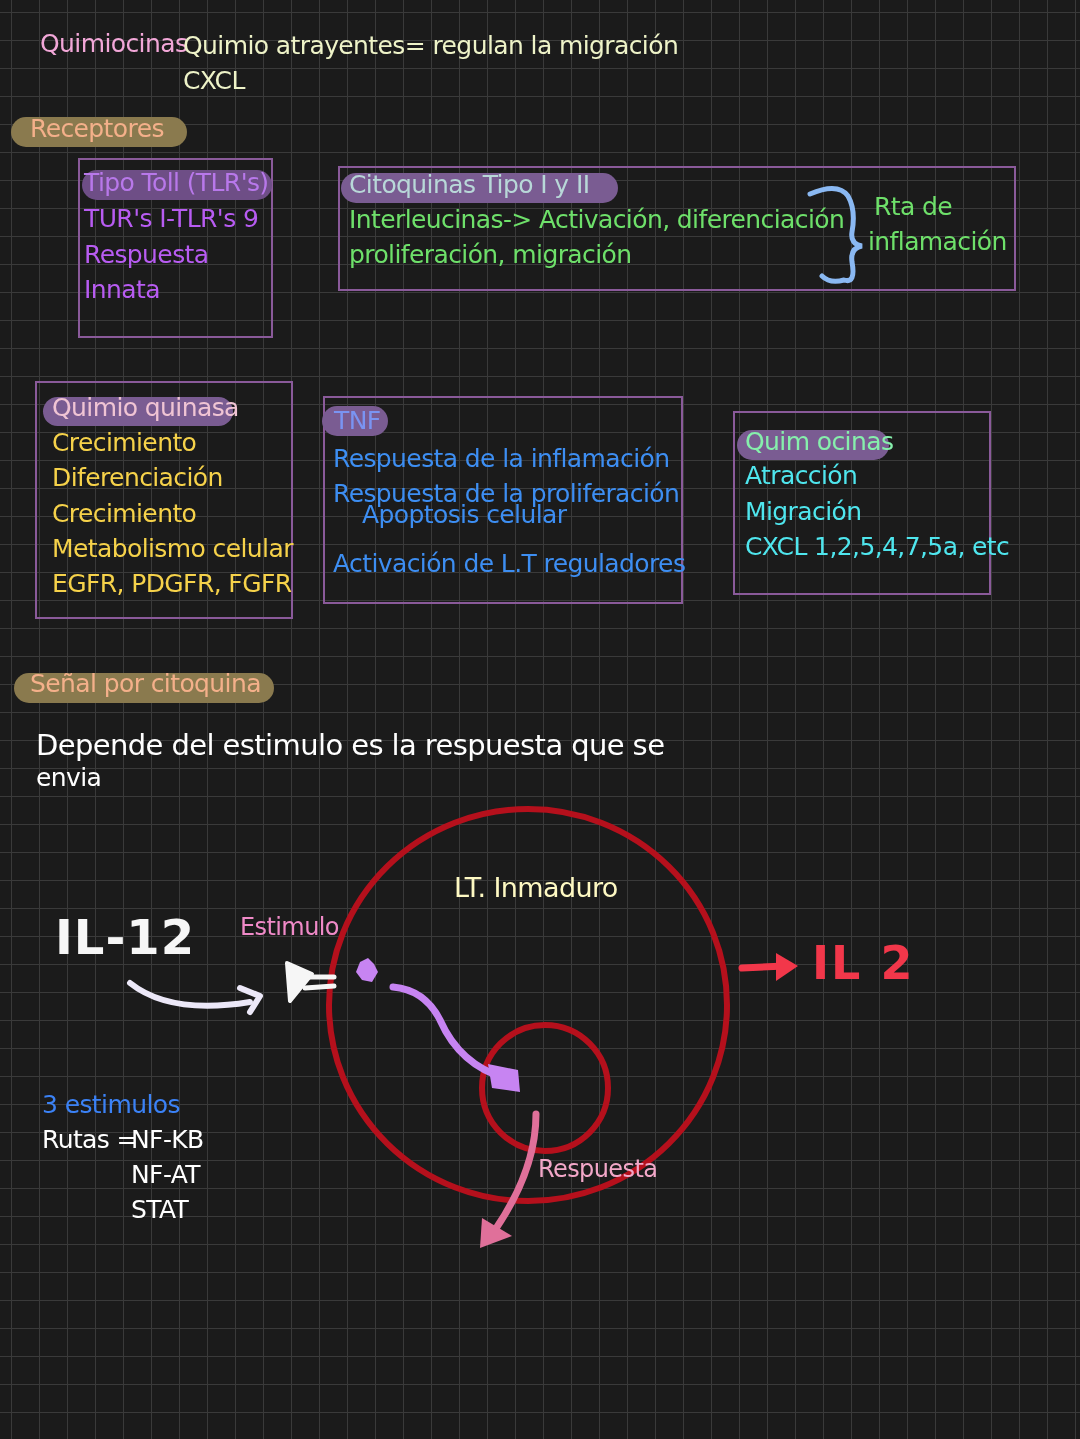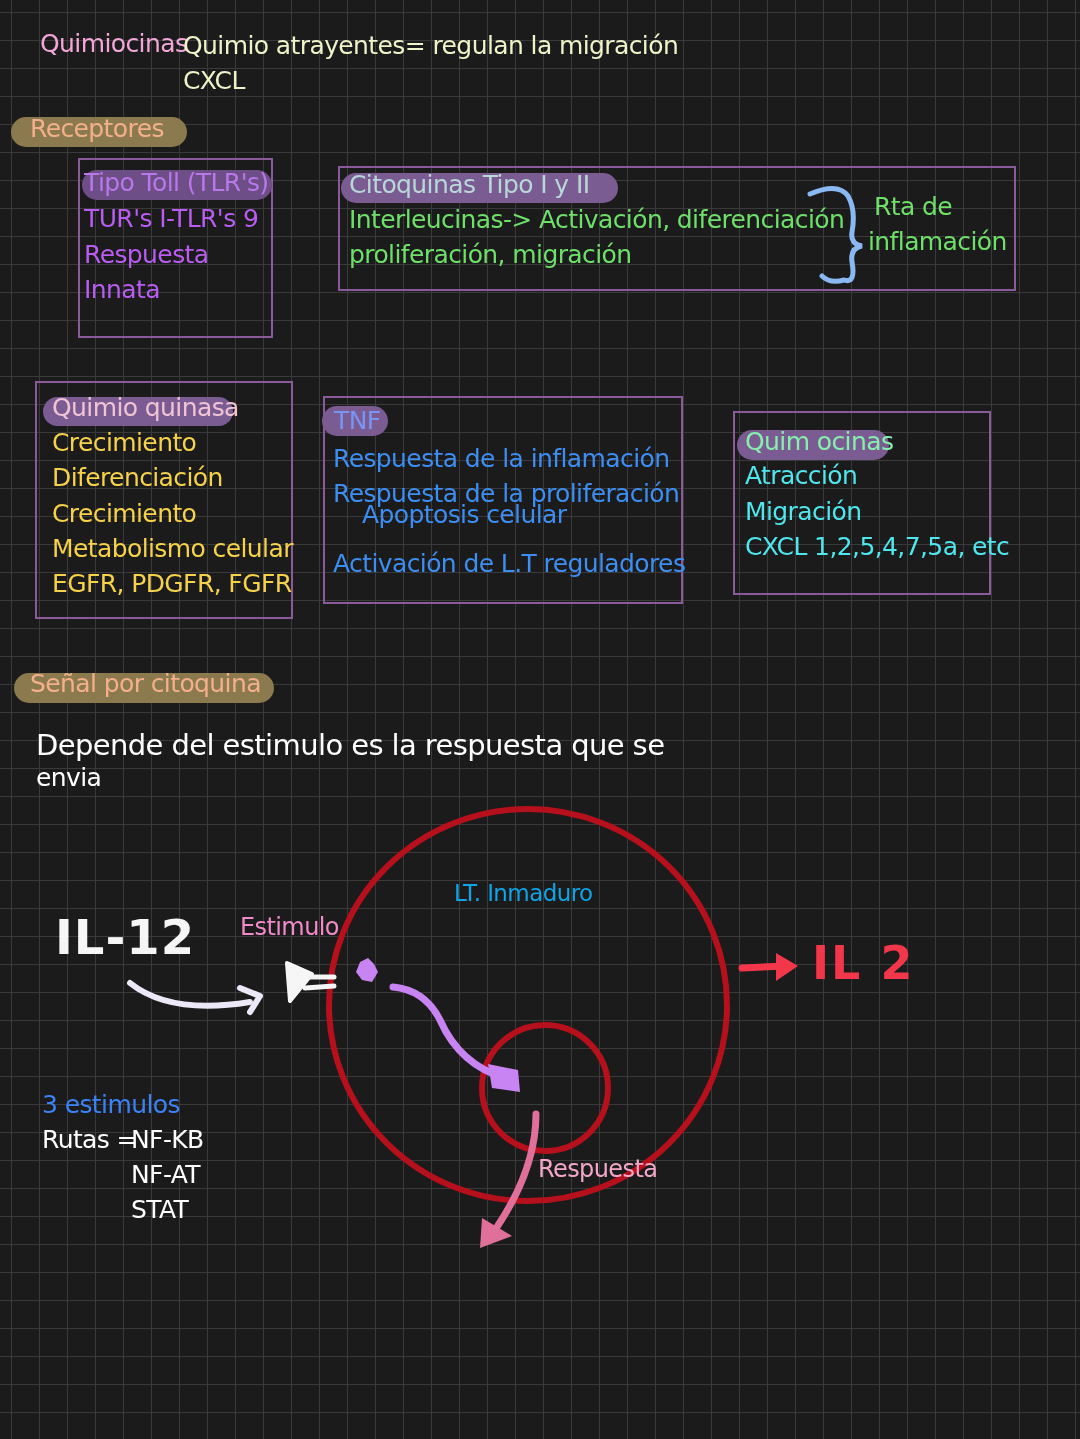--- a/index.html
+++ b/index.html
@@ -95,21 +95,21 @@
 
   <path d="M536 1114 Q536 1170 495 1230" fill="none" stroke="#e0709a" stroke-width="7" stroke-linecap="round"></path>
   <path d="M482 1218 L512 1236 L480 1248 Z" fill="#e0709a"></path>
 
   <path d="M742 968 L785 966" fill="none" stroke="#f2374a" stroke-width="7" stroke-linecap="round"></path>
   <path d="M776 953 L798 966 L776 981 Z" fill="#f2374a"></path>
 </svg>
 
 <div class="t" style="left:55px; top:910px; font-size:48px; font-weight:bold; color:#f6f6f6; letter-spacing:1px;">IL-12</div>
 <div class="t" style="left:240px; top:914px; font-size:24px; color:#f08ac8;">Estimulo</div>
-<div class="t" style="left:454px; top:872px; font-size:23px; color:#0ea5e9;margin-top:8px;">LT. Inmaduro</div>
+<div class="t" style="left:454px; top:872px; font-size:27px; color:#fef9c3;">LT. Inmaduro</div>
 <div class="t" style="left:538px; top:1156px; font-size:24px; color:#f2a7c8;">Respuesta</div>
 <div class="t" style="left:812px; top:937px; font-size:46px; font-weight:bold; color:#f2374a; letter-spacing:2px;">IL 2</div>
 
 <div class="t" style="left:42px; top:1091px; font-size:25px; color:#3b82f6;">3 estimulos</div>
 <div class="t" style="left:42px; top:1126px; font-size:25px; color:#ffffff;">Rutas =</div>
 <div class="t" style="left:131px; top:1126px; font-size:25px; color:#ffffff;">NF-KB</div>
 <div class="t" style="left:131px; top:1161px; font-size:25px; color:#ffffff;">NF-AT</div>
 <div class="t" style="left:131px; top:1196px; font-size:25px; color:#ffffff;">STAT</div>
 
 </body></html>

